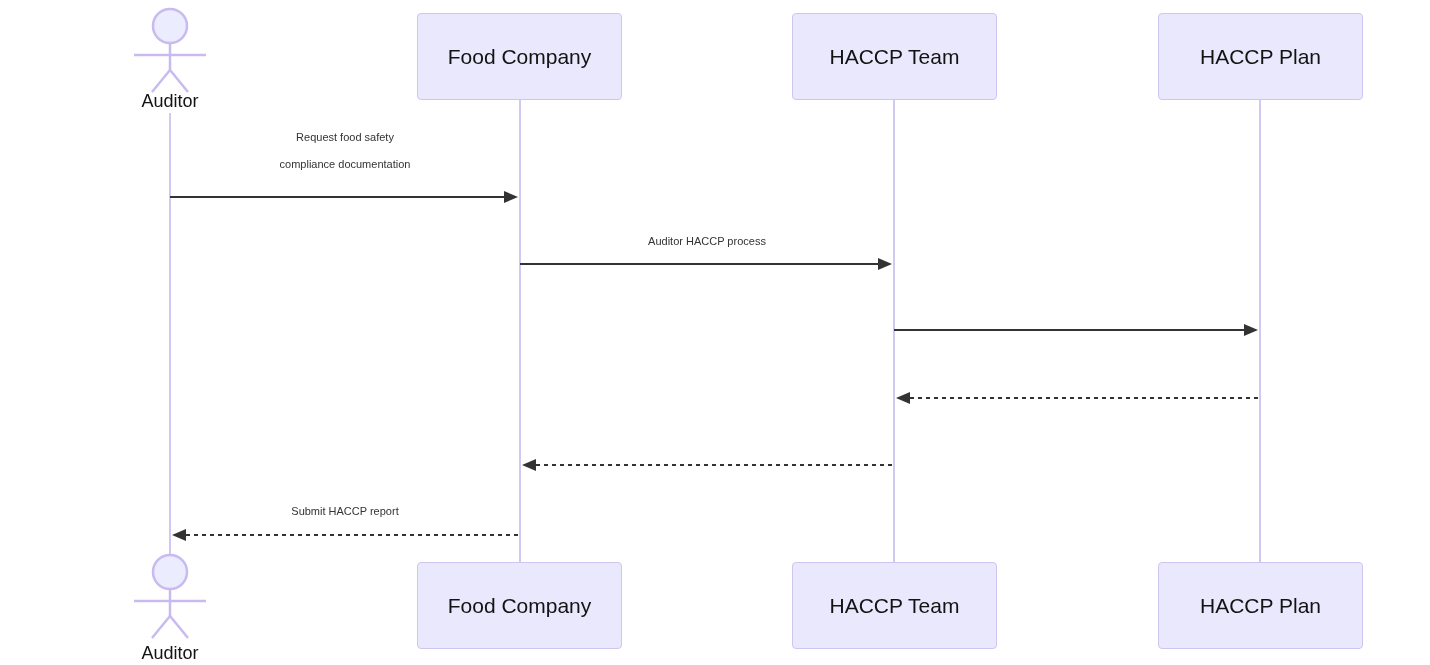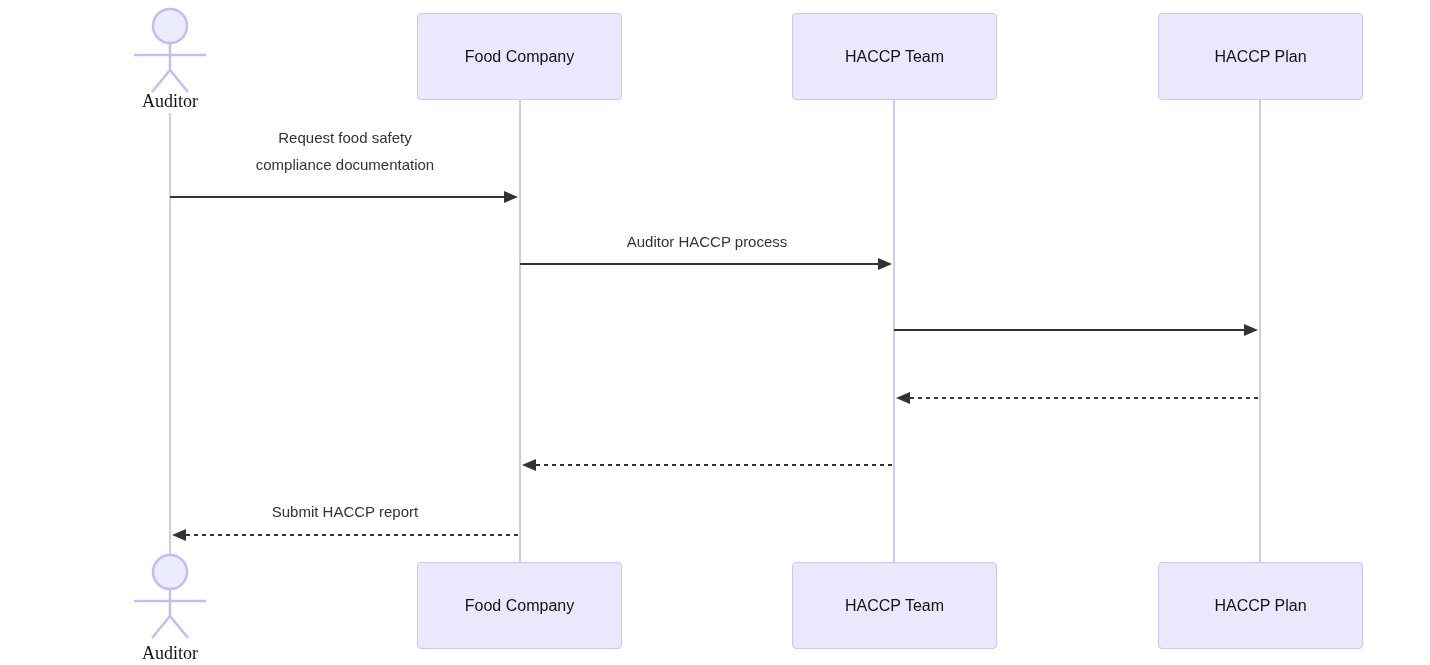--- a/index.html
+++ b/index.html
@@ -26,38 +26,37 @@
     height: 87px;
     background: #eae8fc;
     border: 1px solid #cfc6f0;
     border-radius: 4px;
     display: flex;
     align-items: center;
     justify-content: center;
     box-sizing: border-box;
   }
   .pbox-label {
-    font-size: 16px;
+    font-size: 21px;
     color: #131313;
   }
   .actor-figure {
     position: absolute;
   }
   .actor-label {
     position: absolute;
     width: 140px;
     text-align: center;
     font-size: 18px;
     color: #131313;
-    font-family: Liberation Serif, serif;
   }
   .msg-label {
     position: absolute;
     text-align: center;
-    font-size: 15px;
+    font-size: 11px;
     line-height: 27px;
     color: #333333;
     white-space: pre-line;
   }
   .msg-line {
     position: absolute;
     height: 2px;
     background: #333333;
   }
   .msg-line.dashed {

